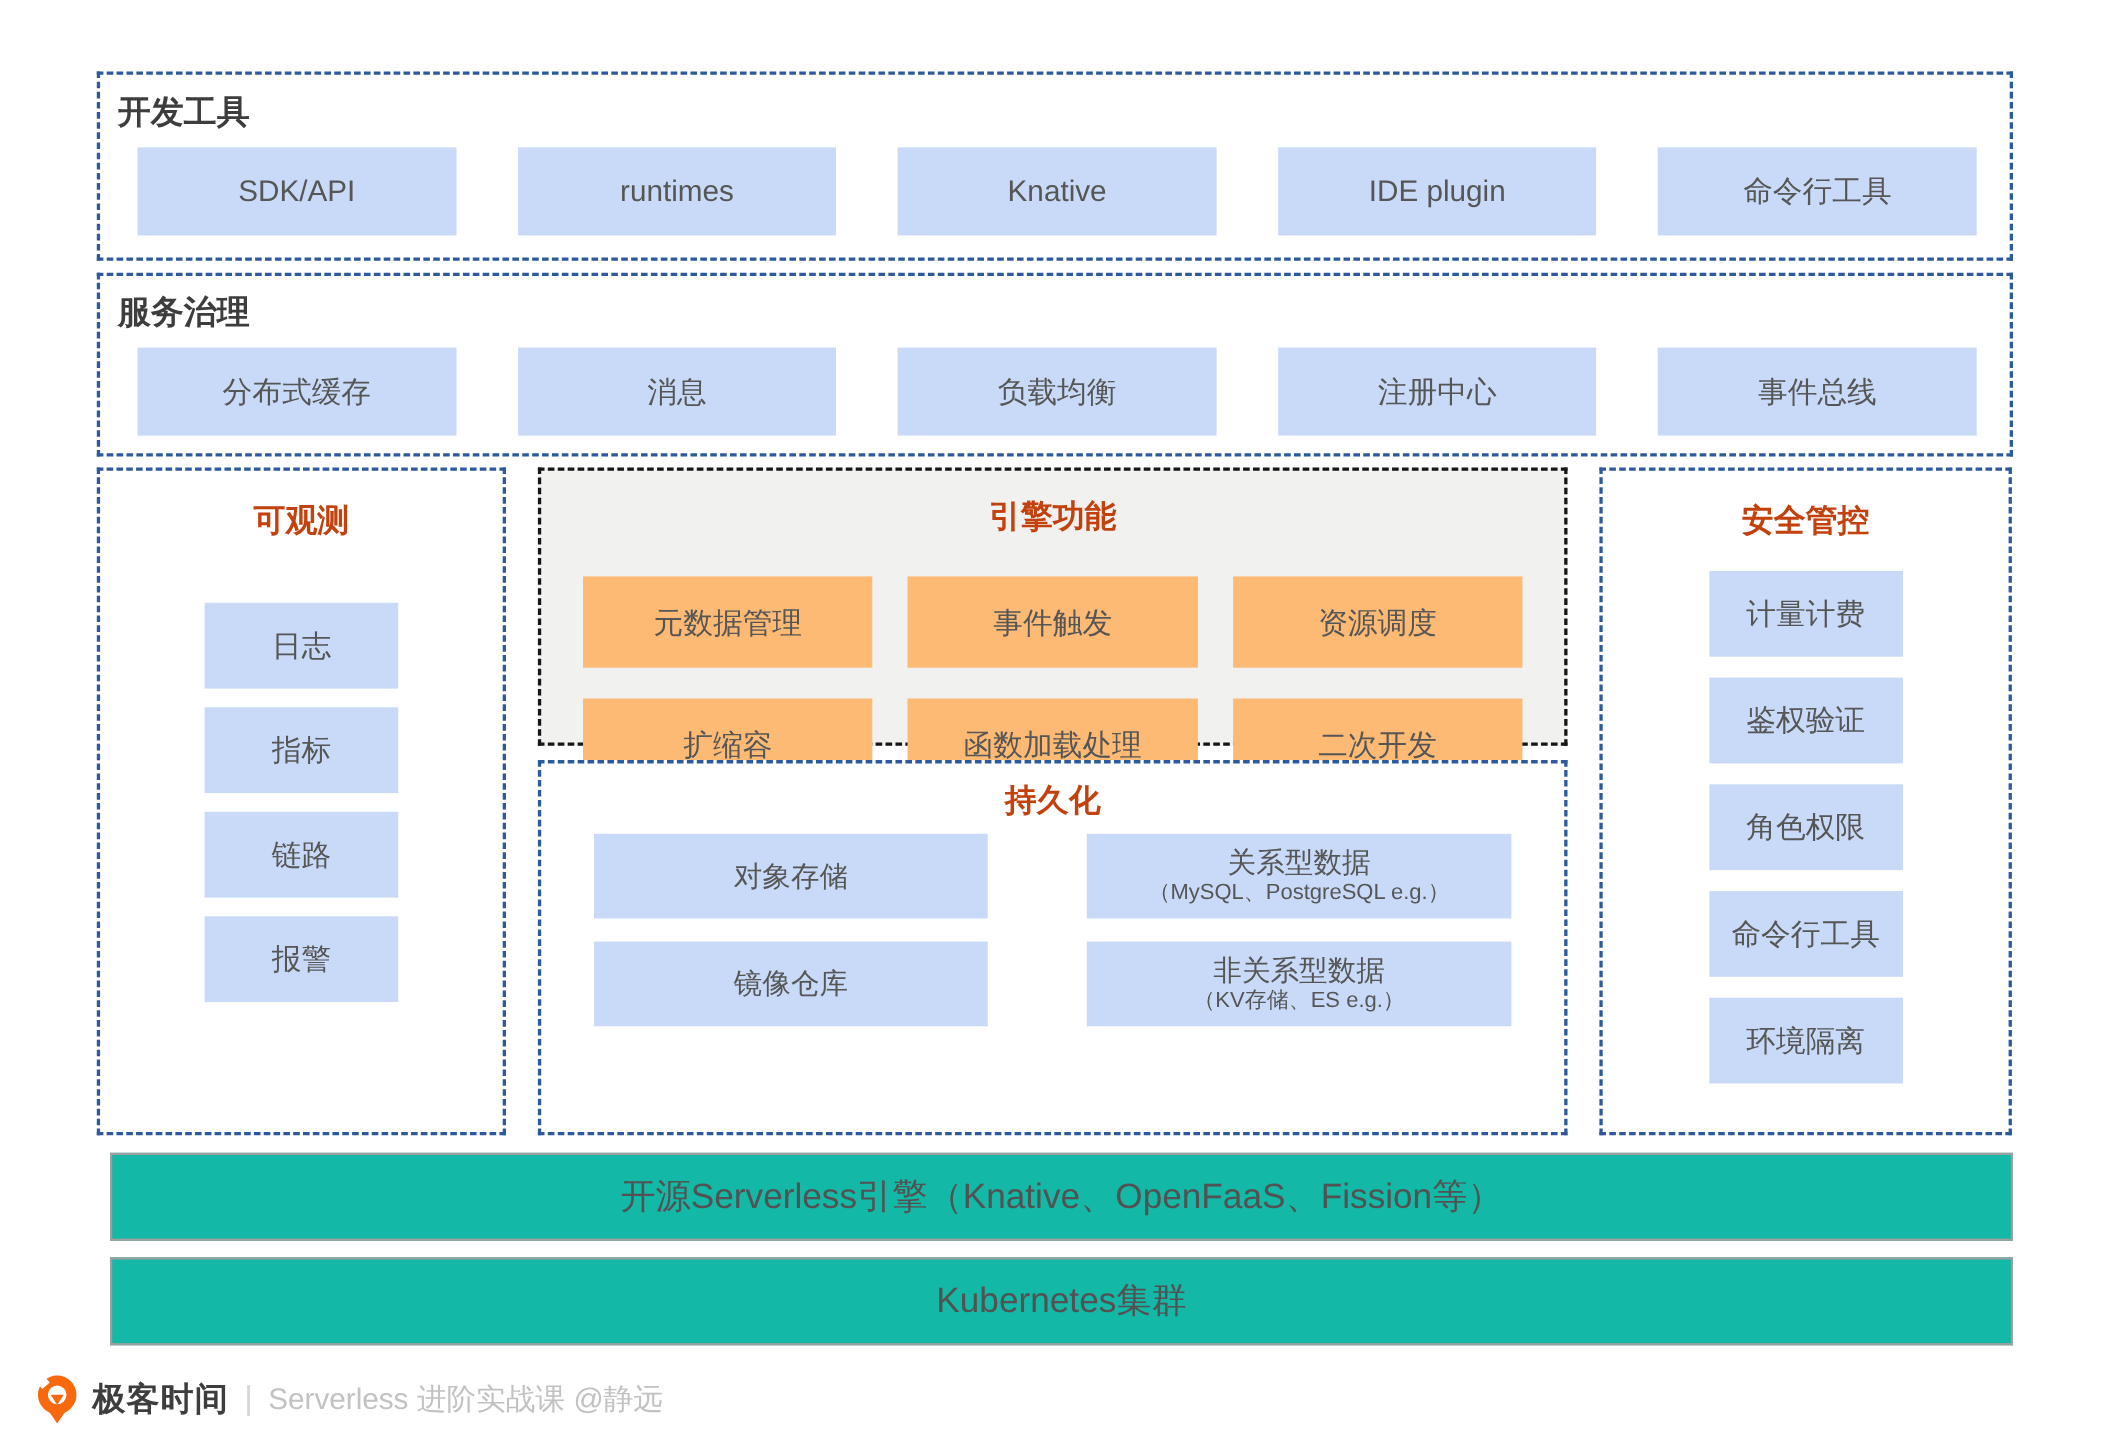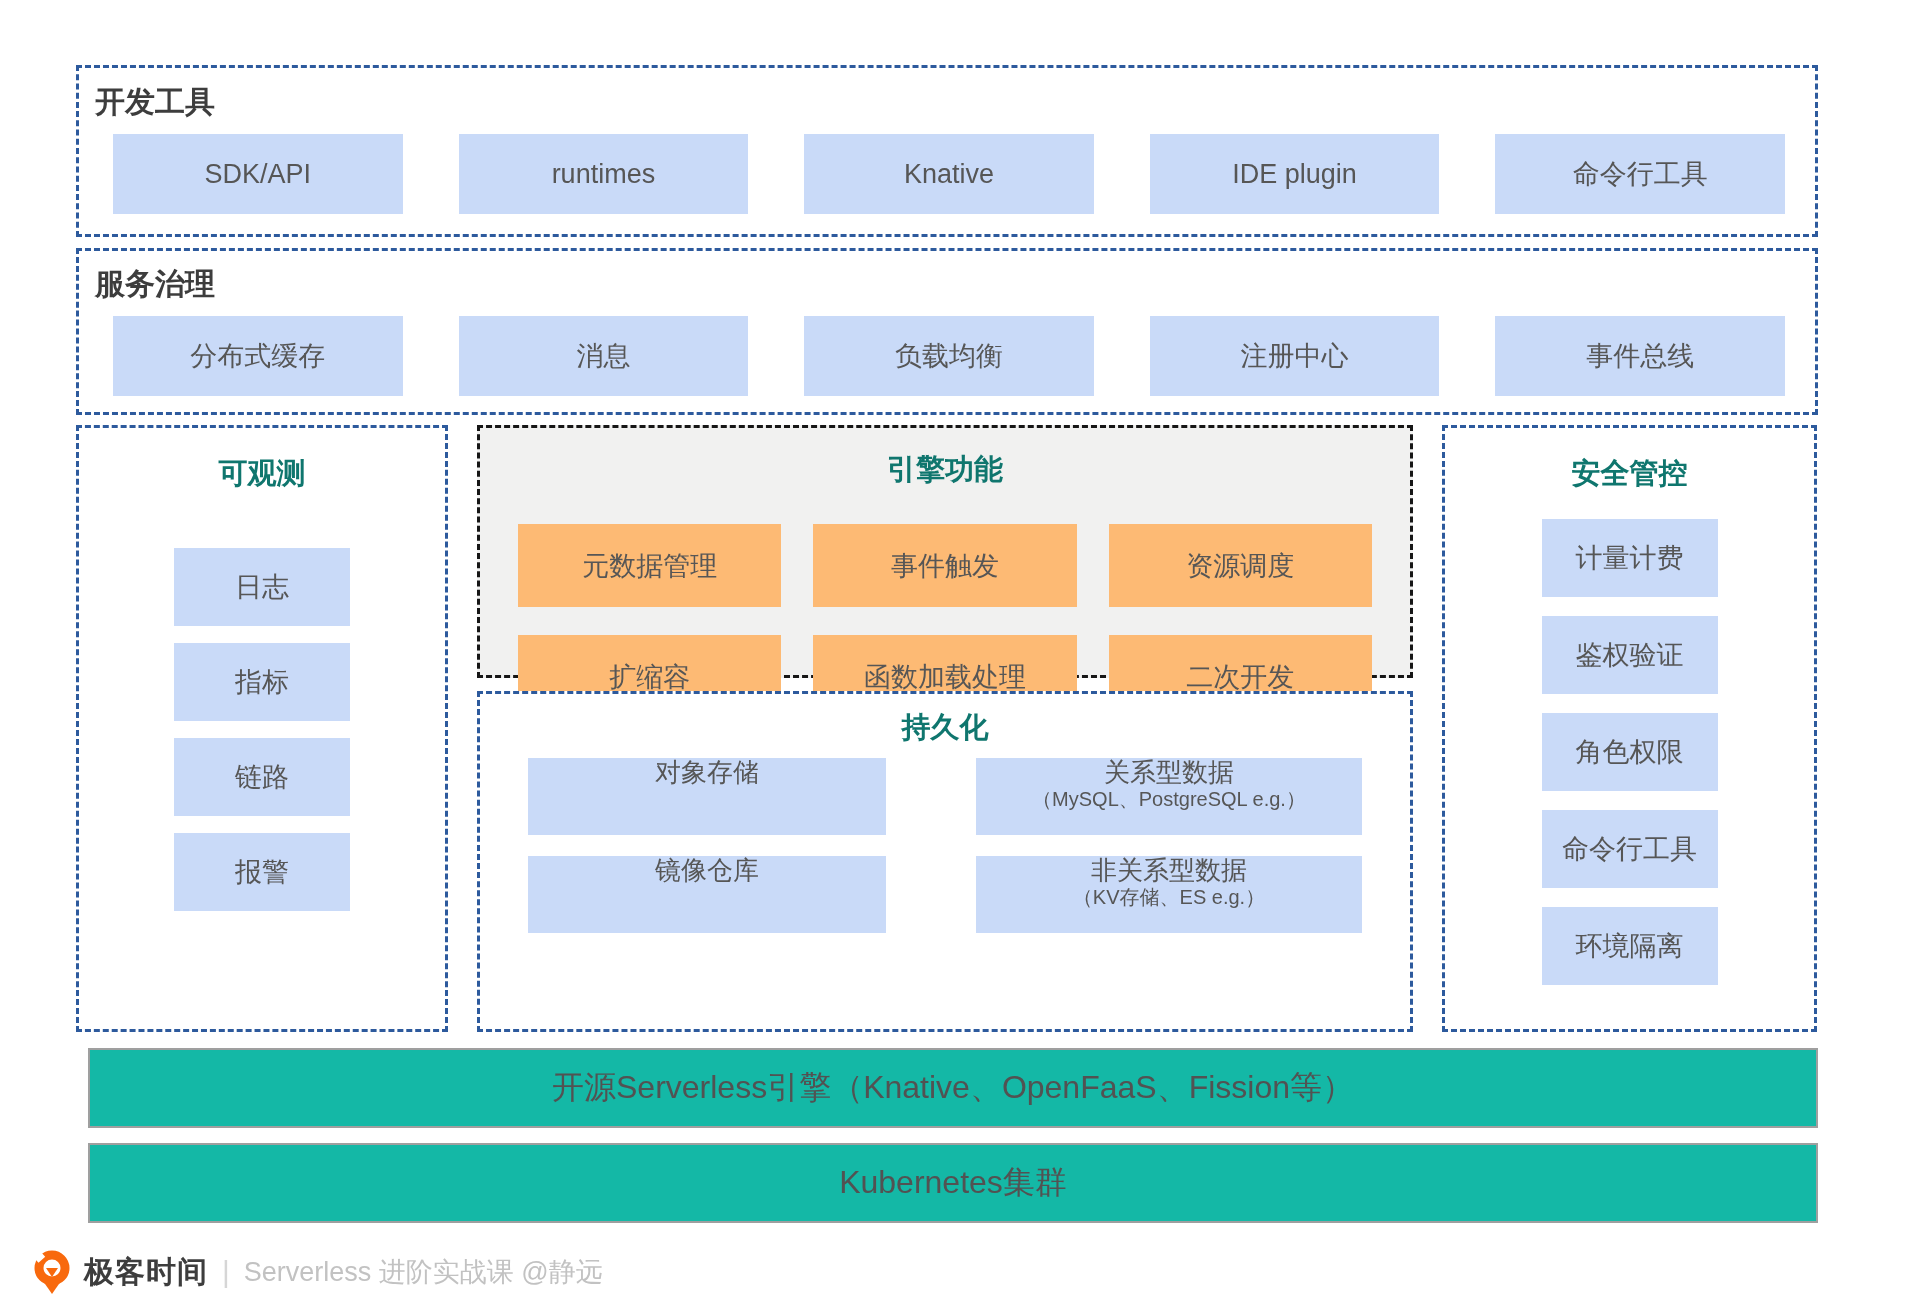--- a/index.html
+++ b/index.html
@@ -4,39 +4,39 @@
 <style>
   * { box-sizing: border-box; margin: 0; padding: 0; }
   html,body { background:#ffffff; }
   .page {
     position: relative;
     width: 1920px; height: 1307px;
     background: #ffffff;
     font-family: "Liberation Sans", "DejaVu Sans", sans-serif;
     overflow: hidden;
   }
-  .content { position: absolute; left: 76px; top: 65px; width: 1742px; }
+  .content { position: absolute; left: 88px; top: 65px; width: 1742px; }
 
   
   .sec { border: 3px dashed #2d5a9d; background: #ffffff; }
 
   .sec-row { height: 172px; padding: 14px 0 0 0; margin-bottom: 11px; }
   .sec-row.second { height: 167px; padding-top: 13px; margin-bottom: 10px; }
   .sec-row .sec-title { font-size: 30px; font-weight: bold; color: #3d3d3d; padding-left: 16px; margin-bottom: 11px; }
   .boxrow { display: flex; gap: 56px; padding: 0 30px 0 34px; }
   .bluebox {
     flex: 1; height: 80px; background: #c9daf8;
     display: flex; align-items: center; justify-content: center;
     font-size: 27px; color: #565656;
   }
 
   
   .middle { display: grid; grid-template-columns: 372px 936px 375px; column-gap: 29px; height: 607px; }
   .panel { border: 3px dashed #2d5a9d; padding-top: 26px; }
-  .panel-title { text-align: center; font-size: 29px; font-weight: bold; color: #0f766e; }
+  .panel-title { text-align: center; font-size: 29px; font-weight: bold; color: #c2410c; }
   .vstack { display: flex; flex-direction: column; align-items: center; }
   .observe .vstack { margin-top: 54px; gap: 17px; }
   .security .vstack { margin-top: 25px; gap: 19px; }
   .smallbox {
     width: 176px; height: 78px; background: #c9daf8;
     display: flex; align-items: center; justify-content: center;
     font-size: 27px; color: #565656;
   }
 
   .center-col { display: flex; flex-direction: column; }
@@ -49,21 +49,21 @@
   .engine-grid { margin-top: 34px; display: grid; grid-template-columns: repeat(3, 1fr); column-gap: 32px; row-gap: 28px; }
   .graybox {
     height: 83px; background: #fdba74;
     display: flex; align-items: center; justify-content: center;
     font-size: 27px; color: #565656;
   }
   .persist { flex: 1; border: 3px dashed #2d5a9d; padding: 14px 48px 0 48px; background:#fff; }
   .persist-grid { margin-top: 10px; display: grid; grid-template-columns: 358px 1fr; column-gap: 90px; row-gap: 21px; }
   .pbox {
     height: 77px; background: #c9daf8;
-    display: flex; flex-direction: column; align-items: center; 
+    display: flex; flex-direction: column; align-items: center; justify-content: center;
     font-size: 26px; color: #565656; text-align: center; line-height: 1.15;
   }
   .pbox .note { font-size: 20px; color: #565656; }
   .pbox .note:empty { display: none; }
 
   
   .bars { margin-top: 16px; padding-left: 12px; }
   .bar {
     height: 80px; background: #14b8a6; border: 2px solid #9f9f9f;
     display: flex; align-items: center; justify-content: center;

